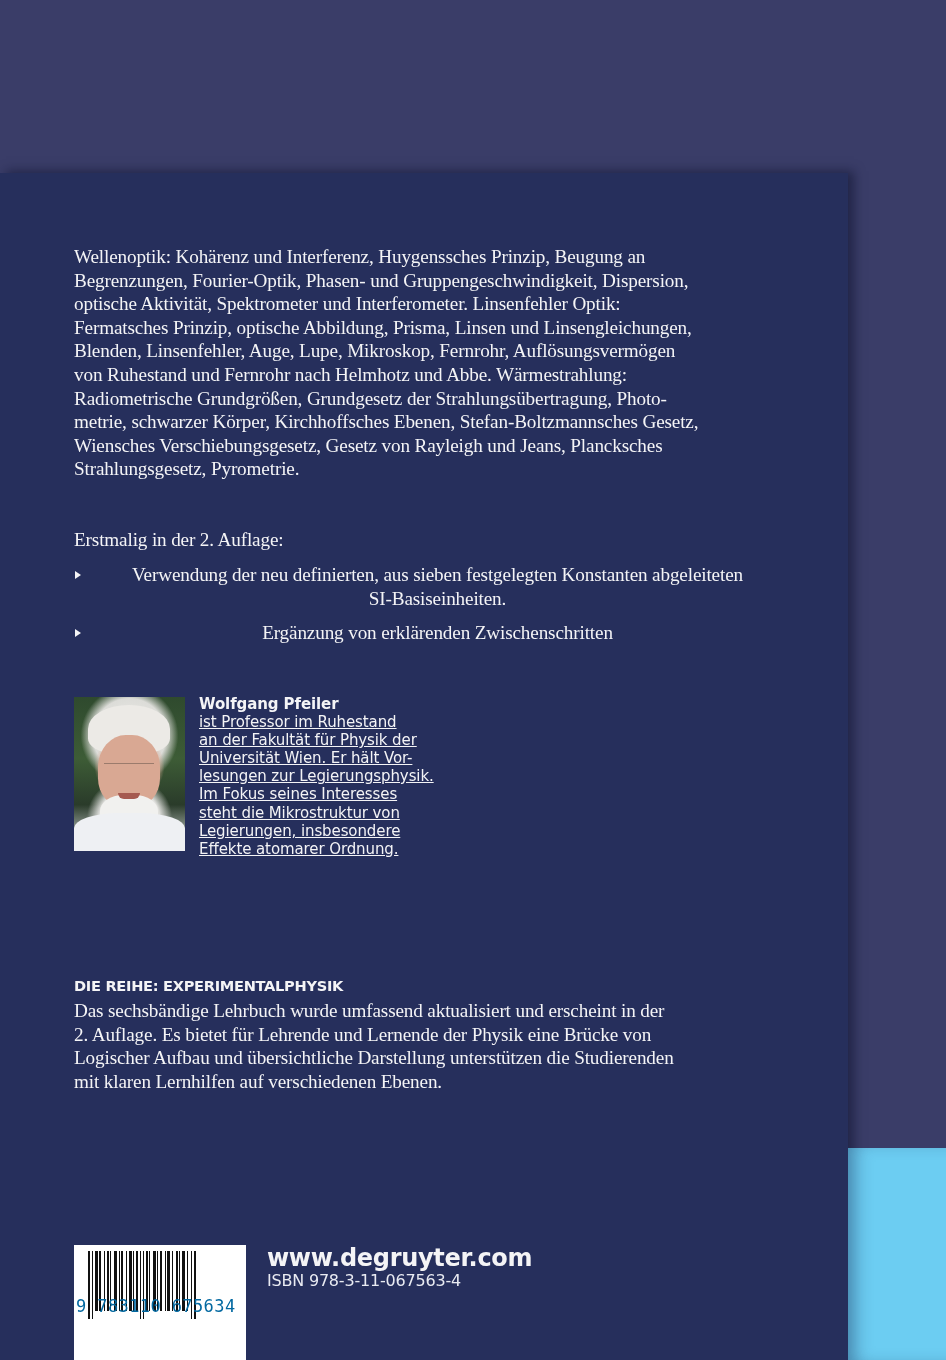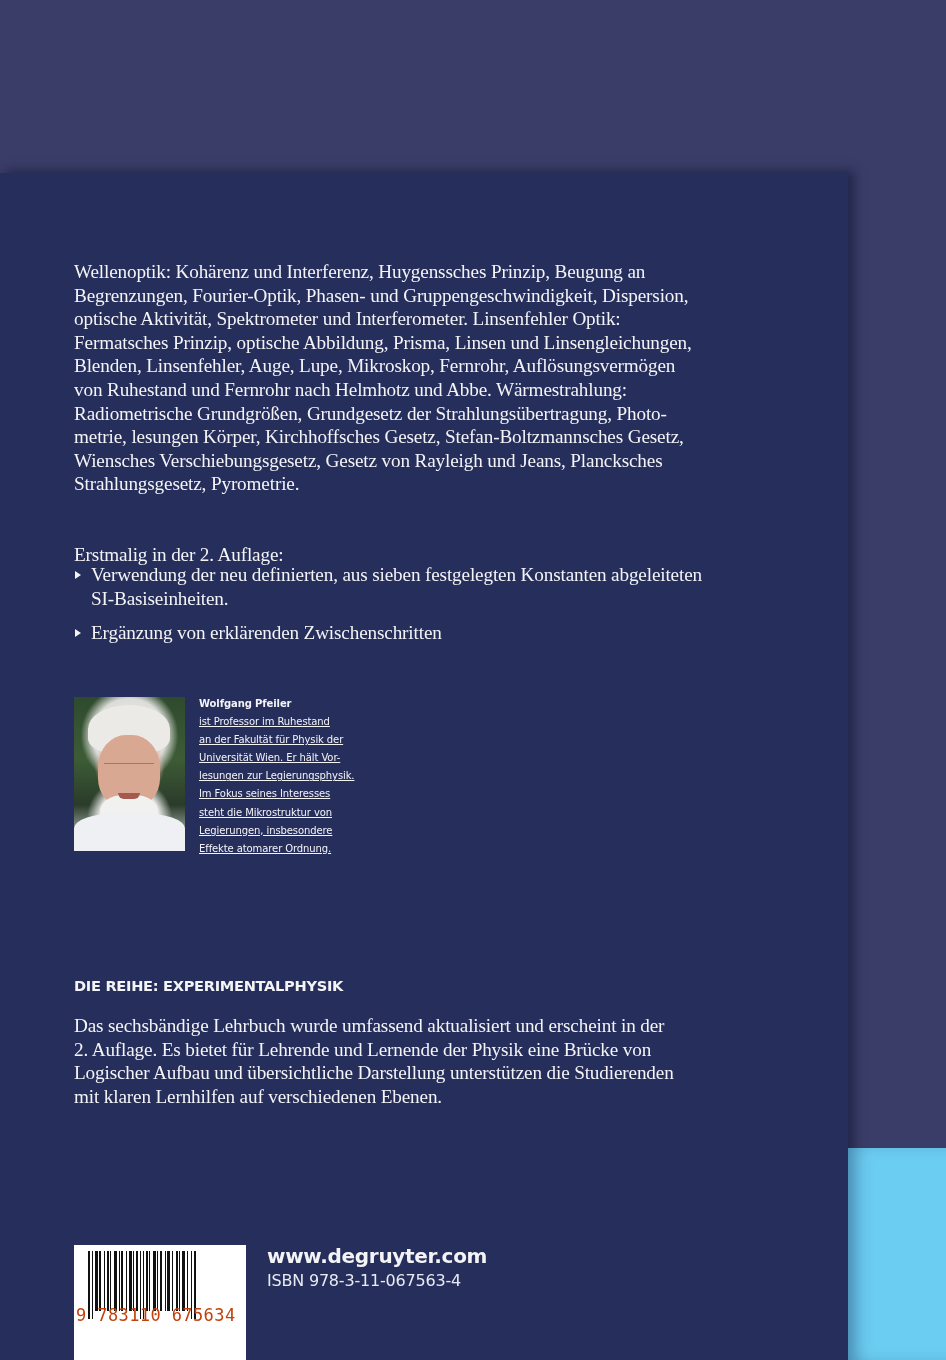--- a/index.html
+++ b/index.html
@@ -15,87 +15,86 @@
   }
   .accent {
     position:absolute; left:848px; top:1148px; width:98px; height:212px;
     background:#6ccdf2;
     box-shadow: inset 14px 0 18px -8px rgba(20,40,80,0.45);
   }
   .serif-text {
     position:absolute; left:74px; color:#f4f4f6;
     font-family:"Liberation Serif", serif; font-size:19.2px; line-height:23.6px;
     letter-spacing:-0.15px;
-    margin-top:15px;
   }
   #desc { top:245px; width:700px; }
   .desc-line { display:block; white-space:nowrap; }
   #new-title { top:528px; }
   .bullets { position:absolute; left:74px; top:563px; width:710px; color:#f4f4f6;
     font-family:"Liberation Serif", serif; font-size:19.2px; line-height:23.6px; letter-spacing:-0.15px; }
-  .bullet { position:relative; padding-left:17px; margin-bottom:11px; }
+  .bullet { position:relative; padding-left:17px; margin-bottom:11px;text-align:center; }
   .bullet .tri { position:absolute; left:1px; top:8px; width:0; height:0;
     border-top:4px solid transparent; border-bottom:4px solid transparent; border-left:6px solid #f4f4f6; }
   .bullet-line { display:block; white-space:nowrap; }
   .photo {
     position:absolute; left:74px; top:697px; width:111px; height:154px;
     background: radial-gradient(ellipse 42% 30% at 50% 45%, #e7c3b2 0%, #d9aa96 55%, transparent 75%),
                 radial-gradient(ellipse 55% 40% at 50% 25%, #f0efec 0%, #dcdcd8 60%, transparent 80%),
                 radial-gradient(ellipse 45% 30% at 50% 78%, #f2f2f0 0%, #e1e1de 60%, transparent 85%),
                 linear-gradient(180deg, #2f4a2e 0%, #3d5c36 40%, #2a3b2a 70%, #e9ecef 100%);
     overflow:hidden;
   }
   .photo .shirt { position:absolute; left:0; bottom:0; width:111px; height:38px; background:#eef0f3; border-radius:40% 40% 0 0; }
   .photo .beard { position:absolute; left:26px; top:98px; width:58px; height:40px; background:#f1f1ef; border-radius:40% 40% 50% 50%; }
   .photo .face { position:absolute; left:24px; top:38px; width:62px; height:72px; background:#d9a893; border-radius:45% 45% 40% 40%; }
   .photo .hair { position:absolute; left:14px; top:8px; width:82px; height:48px; background:#eceae6; border-radius:50% 50% 30% 30%; }
   .photo .glasses { position:absolute; left:30px; top:66px; width:50px; height:10px; border-top:1px solid #9b7b6c; }
   .photo .mouth { position:absolute; left:44px; top:96px; width:22px; height:6px; background:#a55a50; border-radius:0 0 10px 10px; }
   .author {
     position:absolute; left:199px; top:695px; width:200px; color:#f4f4f6;
-    font-family:"DejaVu Sans", sans-serif; font-size:10px; line-height:18.1px; letter-spacing:-0.1px;
+    font-family:"DejaVu Sans", sans-serif; font-size:15px; line-height:18.1px; letter-spacing:-0.1px;
   }
   .author .name { font-weight:bold; display:block; }
   .author .line { display:block; white-space:nowrap;text-decoration:underline; }
   .series-title {
     position:absolute; left:74px; top:977px; color:#f4f4f6;
     font-family:"DejaVu Sans", sans-serif; font-weight:bold; font-size:14.6px; letter-spacing:-0.3px;
   }
   #series-body { top:999px; width:720px; }
   .barcode-box {
     position:absolute; left:74px; top:1245px; width:172px; height:115px; background:#ffffff;
   }
   .bars { position:absolute; left:14px; top:6px; height:64px; width:152px; display:flex; align-items:flex-start; }
   .bar { background:#111; height:60px; }
   .bar.long { height:68px; }
-  .digits { position:absolute; left:2px; top:60px; font-family:"DejaVu Sans Mono", monospace; font-size:17px; color:#c2410c; letter-spacing:0.4px; background:transparent; }
+  .digits { position:absolute; left:2px; top:51px; font-family:"DejaVu Sans Mono", monospace; font-size:17px; color:#0369a1; letter-spacing:0.4px; background:transparent; }
   .url {
     position:absolute; left:267px; top:1244px; color:#f4f4f6;
-    font-family:"DejaVu Sans", sans-serif; font-weight:bold; font-size:20px; letter-spacing:-0.3px;
+    font-family:"DejaVu Sans", sans-serif; font-weight:bold; font-size:24px; letter-spacing:-0.3px;
   }
   .isbn {
     position:absolute; left:267px; top:1271px; color:#e9ebf2;
     font-family:"DejaVu Sans", sans-serif; font-size:16px; letter-spacing:-0.2px;
   }
 </style>
 </head>
 <body>
 
 <div class="panel"></div>
 <div class="accent"></div>
 
 <div id="desc" class="serif-text">
   <span class="desc-line">Wellenoptik: Kohärenz und Interferenz, Huygenssches Prinzip, Beugung an</span>
   <span class="desc-line">Begrenzungen, Fourier-Optik, Phasen- und Gruppengeschwindigkeit, Dispersion,</span>
   <span class="desc-line">optische Aktivität, Spektrometer und Interferometer. Linsenfehler Optik:</span>
   <span class="desc-line">Fermatsches Prinzip, optische Abbildung, Prisma, Linsen und Linsengleichungen,</span>
   <span class="desc-line">Blenden, Linsenfehler, Auge, Lupe, Mikroskop, Fernrohr, Auflösungsvermögen</span>
   <span class="desc-line">von Ruhestand und Fernrohr nach Helmhotz und Abbe. Wärmestrahlung:</span>
   <span class="desc-line">Radiometrische Grundgrößen, Grundgesetz der Strahlungsübertragung, Photo-</span>
-  <span class="desc-line">metrie, lesungen Körper, Kirchhoffsches Gesetz, Stefan-Boltzmannsches Gesetz,</span>
+  <span class="desc-line">metrie, schwarzer Körper, Kirchhoffsches Ebenen, Stefan-Boltzmannsches Gesetz,</span>
   <span class="desc-line">Wiensches Verschiebungsgesetz, Gesetz von Rayleigh und Jeans, Plancksches</span>
   <span class="desc-line">Strahlungsgesetz, Pyrometrie.</span>
 </div>
 
 <div id="new-title" class="serif-text">Erstmalig in der 2. Auflage:</div>
 
 <div class="bullets">
   <div class="bullet">
     <span class="tri"></span>
     <span class="bullet-line">Verwendung der neu definierten, aus sieben festgelegten Konstanten abgeleiteten</span>

